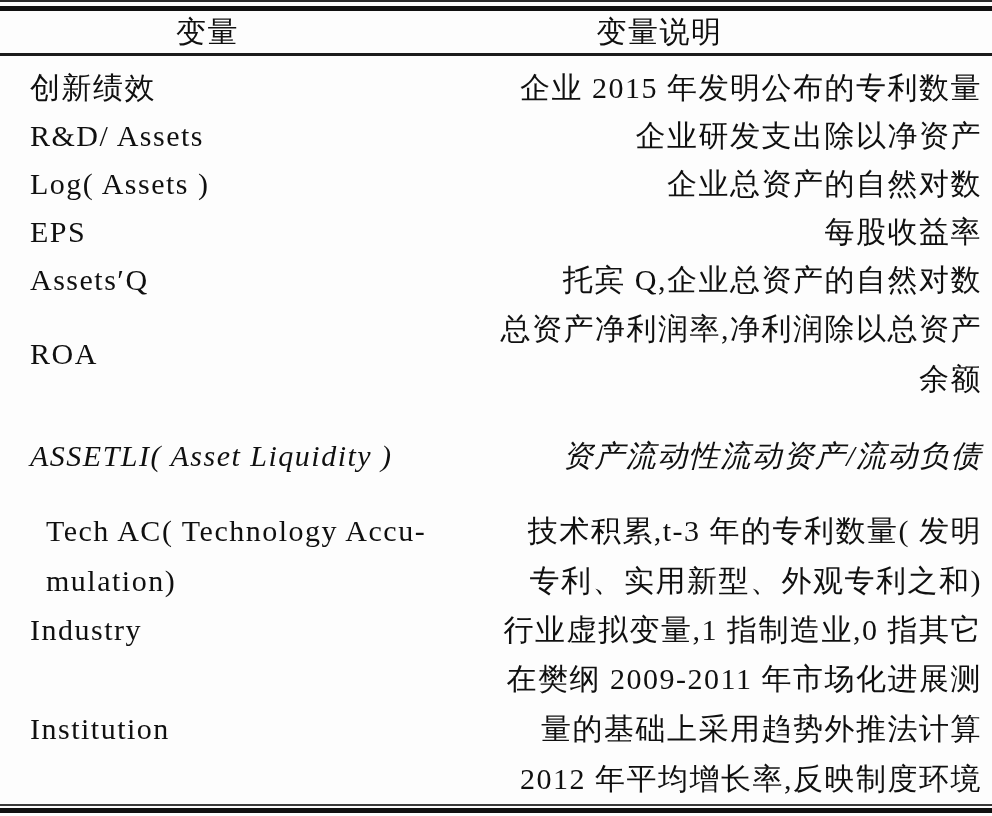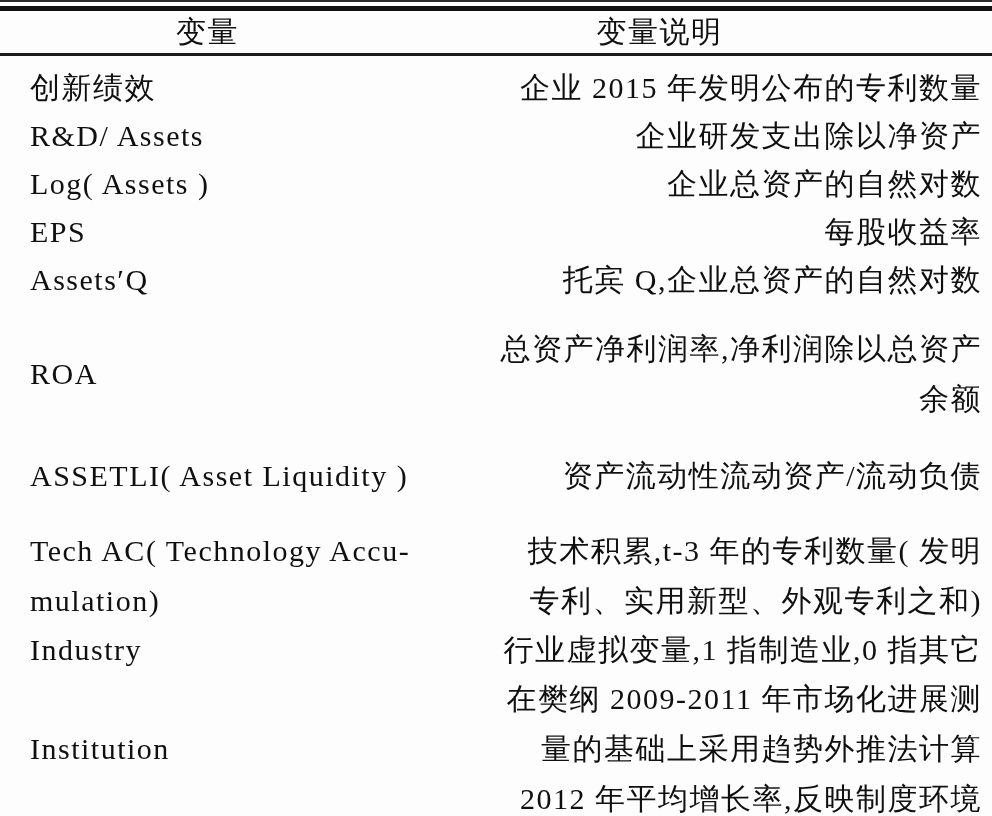--- a/index.html
+++ b/index.html
@@ -84,29 +84,30 @@
     height: 48px;
   }
   .row.single .cell {
     line-height: 48px;
   }
   .row.multi .cell {
     line-height: 50px;
   }
   .row-roa {
     height: 100px;
-    margin-top: 20px;
   }
   .row-assetli {
     height: 48px;
     margin-top: 28px;
     margin-bottom: 26px;
+    font-style: italic;
   }
   .row-techac {
     height: 100px;
+    padding-left: 16px;
   }
   .row-institution {
     height: 150px;
   }
 </style>
 </head>
 <body style="background: rgb(253, 253, 253); color: rgb(16, 16, 16);">
 
 <div class="table-wrap">
 

